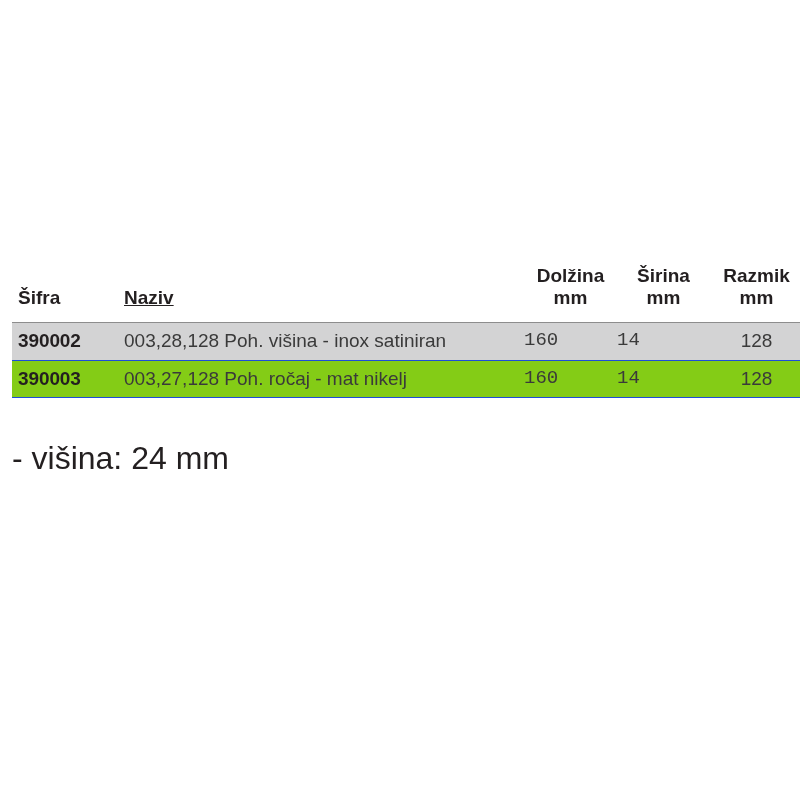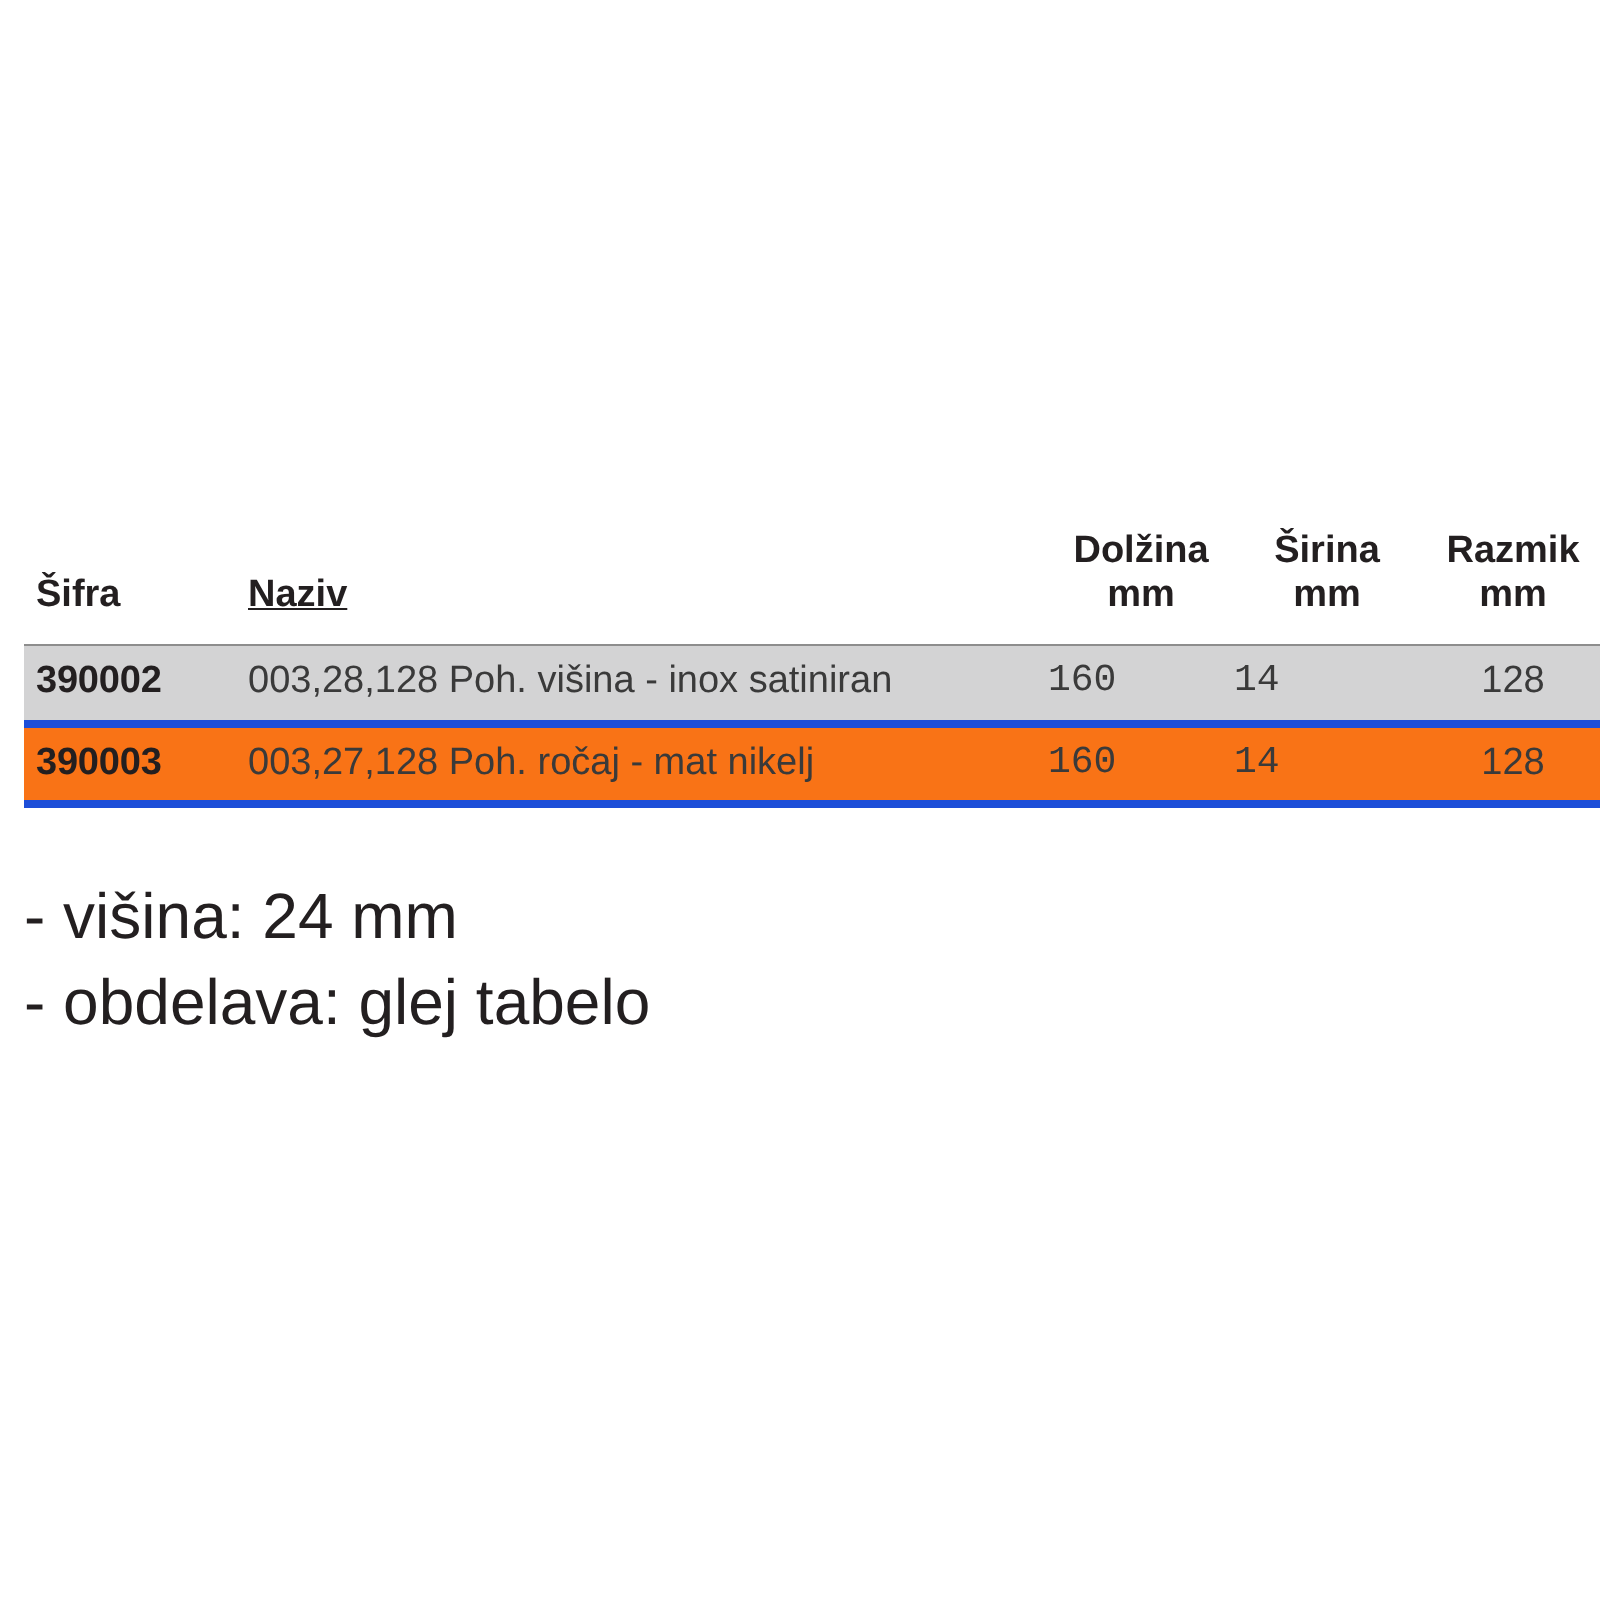--- a/index.html
+++ b/index.html
@@ -59,27 +59,27 @@
     padding-right: 6px !important;
   }
   .hdr-unit {
     display: block;
     font-weight: bold;
   }
   tbody tr.row-odd td {
     background: #d3d3d4;
   }
   tbody tr.row-even td {
-    background: #f97316;
+    background: #84cc16;
   }
   tbody td {
     font-size: 19px;
     padding: 6px 0 7px 0;
     line-height: 1.25;
-    border-bottom: 4px solid #1d4ed8;
+    border-bottom: 1px solid #1d4ed8;
   }
   tbody tr.row-odd td {
     border-top: 1px solid #8d8d8d;
   }
   td.cell-code {
     font-weight: bold;
     text-align: left;
     padding-left: 6px;
     letter-spacing: -0.1px;
   }
@@ -150,16 +150,15 @@
           <td class="cell-num">160</td>
           <td class="cell-num">14</td>
           <td class="cell-num-last">128</td>
         </tr>
       </tbody>
     </table>
   </div>
 
   <div class="notes">
     <div class="note-line">- višina: 24 mm</div>
-    <div class="note-line">- obdelava: glej tabelo</div>
   </div>
 
 </div>
 
 </body></html>

